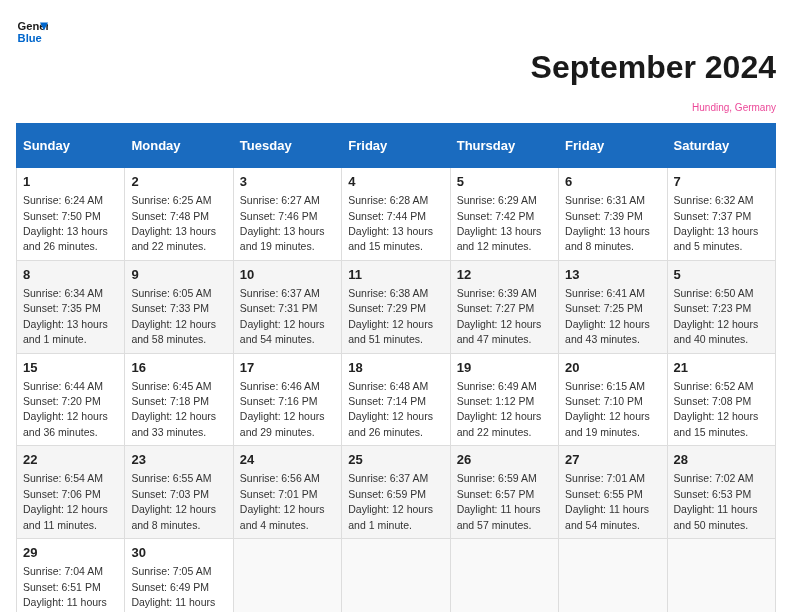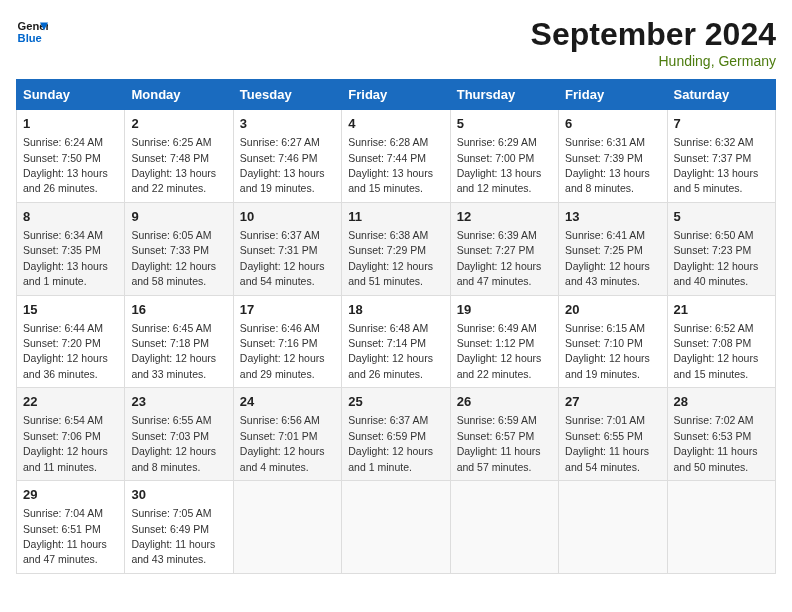--- a/index.html
+++ b/index.html
@@ -25,37 +25,39 @@
       width: 32px;
       height: 32px;
     }
     .title-block {
       text-align: right;
     }
     .month-title {
       font-size: 32px;
       font-weight: bold;
       color: #1a1a1a;
+      margin-top: 33px;
     }
     .location {
-      font-size: 14px;
-      color: #4d7c0f;
+      font-size: 10px;
+      color: #ec4899;
+      margin-top: 16px;
     }
     table {
       width: 100%;
       border-collapse: collapse;
       font-size: 11px;
     }
     thead tr th {
       background: #1a6bbf;
       color: #fff;
       font-size: 13px;
       font-weight: bold;
       text-align: left;
-      padding: 7px 6px;
+      padding: 14px 6px;
       border: 1px solid #1a6bbf;
     }
     tbody tr td {
       vertical-align: top;
       padding: 5px 6px;
       border: 1px solid #ddd;
       min-height: 80px;
       width: calc(100% / 7);
       color: #222;
       line-height: 1.4;
@@ -108,21 +110,21 @@
       <th>Friday</th>
       <th>Saturday</th>
     </tr>
   </thead>
   <tbody id="cal-body">
   <tr>
         <td><span class="day-num">1</span><span class="day-info">Sunrise: 6:24 AM</span><br><span class="day-info">Sunset: 7:50 PM</span><br><span class="day-info">Daylight: 13 hours</span><br><span class="day-info">and 26 minutes.</span></td>
         <td><span class="day-num">2</span><span class="day-info">Sunrise: 6:25 AM</span><br><span class="day-info">Sunset: 7:48 PM</span><br><span class="day-info">Daylight: 13 hours</span><br><span class="day-info">and 22 minutes.</span></td>
         <td><span class="day-num">3</span><span class="day-info">Sunrise: 6:27 AM</span><br><span class="day-info">Sunset: 7:46 PM</span><br><span class="day-info">Daylight: 13 hours</span><br><span class="day-info">and 19 minutes.</span></td>
         <td><span class="day-num">4</span><span class="day-info">Sunrise: 6:28 AM</span><br><span class="day-info">Sunset: 7:44 PM</span><br><span class="day-info">Daylight: 13 hours</span><br><span class="day-info">and 15 minutes.</span></td>
-        <td><span class="day-num">5</span><span class="day-info">Sunrise: 6:29 AM</span><br><span class="day-info">Sunset: 7:00 PM</span><br><span class="day-info">Daylight: 13 hours</span><br><span class="day-info">and 12 minutes.</span></td>
+        <td><span class="day-num">5</span><span class="day-info">Sunrise: 6:29 AM</span><br><span class="day-info">Sunset: 7:42 PM</span><br><span class="day-info">Daylight: 13 hours</span><br><span class="day-info">and 12 minutes.</span></td>
         <td><span class="day-num">6</span><span class="day-info">Sunrise: 6:31 AM</span><br><span class="day-info">Sunset: 7:39 PM</span><br><span class="day-info">Daylight: 13 hours</span><br><span class="day-info">and 8 minutes.</span></td>
         <td><span class="day-num">7</span><span class="day-info">Sunrise: 6:32 AM</span><br><span class="day-info">Sunset: 7:37 PM</span><br><span class="day-info">Daylight: 13 hours</span><br><span class="day-info">and 5 minutes.</span></td>
       </tr>
       <tr>
         <td><span class="day-num">8</span><span class="day-info">Sunrise: 6:34 AM</span><br><span class="day-info">Sunset: 7:35 PM</span><br><span class="day-info">Daylight: 13 hours</span><br><span class="day-info">and 1 minute.</span></td>
         <td><span class="day-num">9</span><span class="day-info">Sunrise: 6:05 AM</span><br><span class="day-info">Sunset: 7:33 PM</span><br><span class="day-info">Daylight: 12 hours</span><br><span class="day-info">and 58 minutes.</span></td>
         <td><span class="day-num">10</span><span class="day-info">Sunrise: 6:37 AM</span><br><span class="day-info">Sunset: 7:31 PM</span><br><span class="day-info">Daylight: 12 hours</span><br><span class="day-info">and 54 minutes.</span></td>
         <td><span class="day-num">11</span><span class="day-info">Sunrise: 6:38 AM</span><br><span class="day-info">Sunset: 7:29 PM</span><br><span class="day-info">Daylight: 12 hours</span><br><span class="day-info">and 51 minutes.</span></td>
         <td><span class="day-num">12</span><span class="day-info">Sunrise: 6:39 AM</span><br><span class="day-info">Sunset: 7:27 PM</span><br><span class="day-info">Daylight: 12 hours</span><br><span class="day-info">and 47 minutes.</span></td>
         <td><span class="day-num">13</span><span class="day-info">Sunrise: 6:41 AM</span><br><span class="day-info">Sunset: 7:25 PM</span><br><span class="day-info">Daylight: 12 hours</span><br><span class="day-info">and 43 minutes.</span></td>

